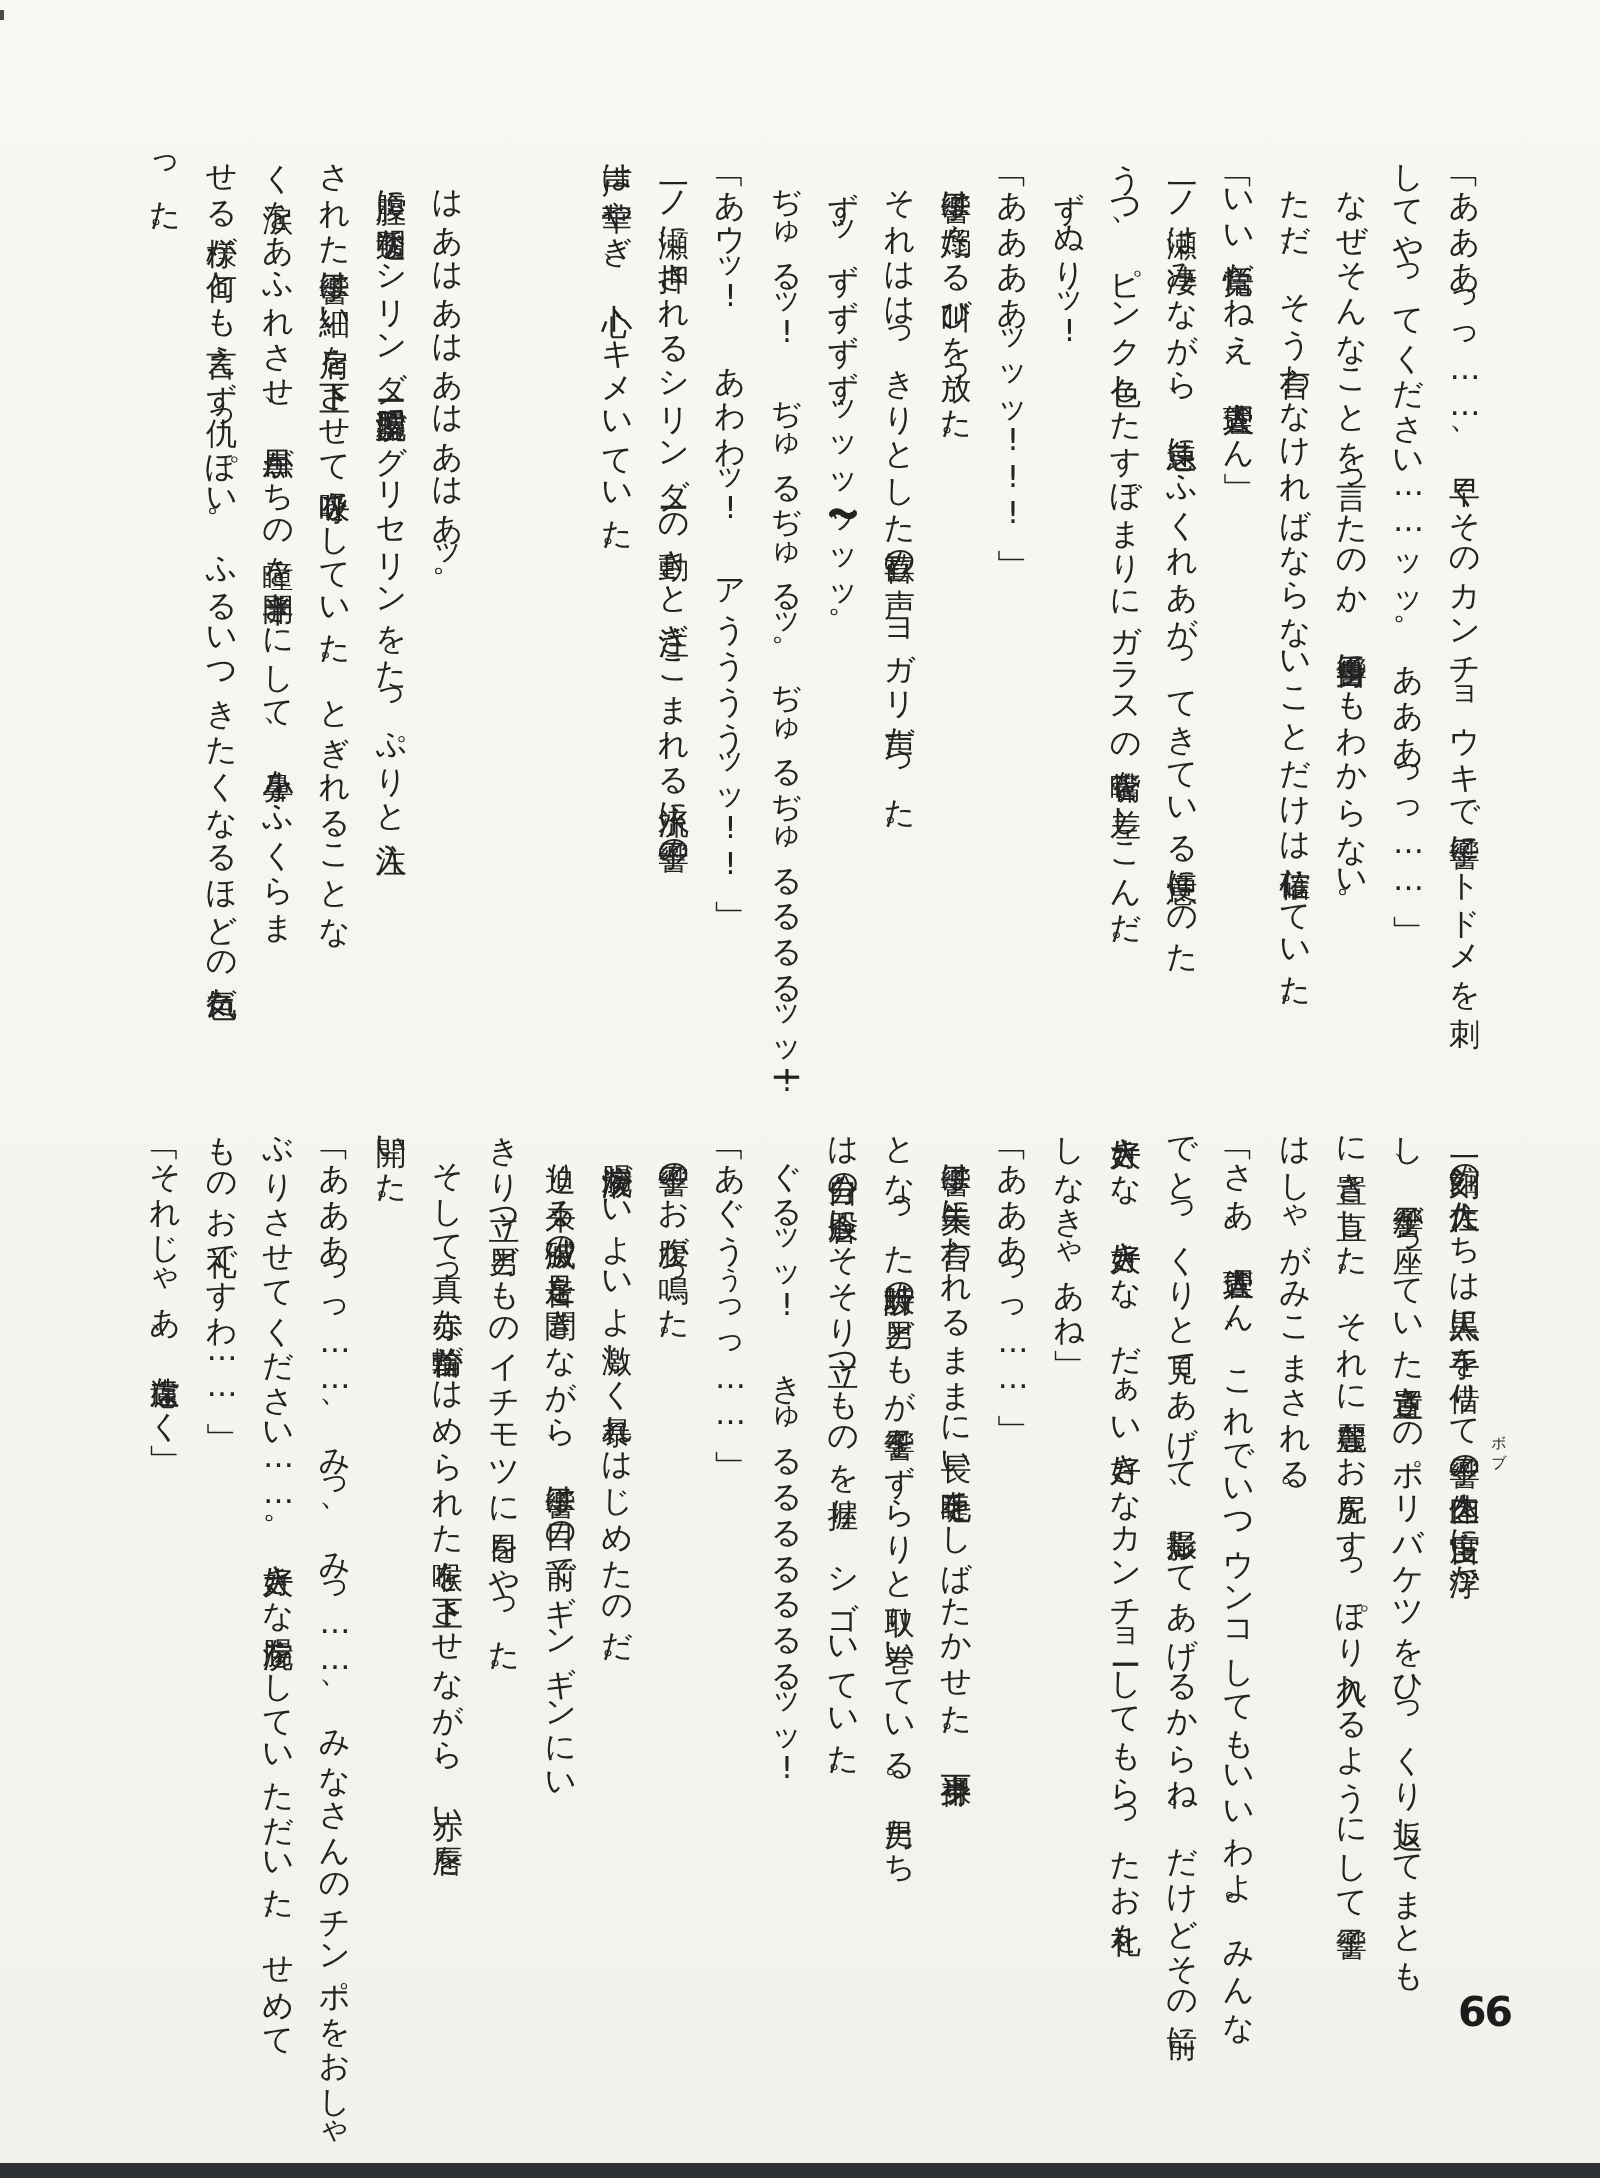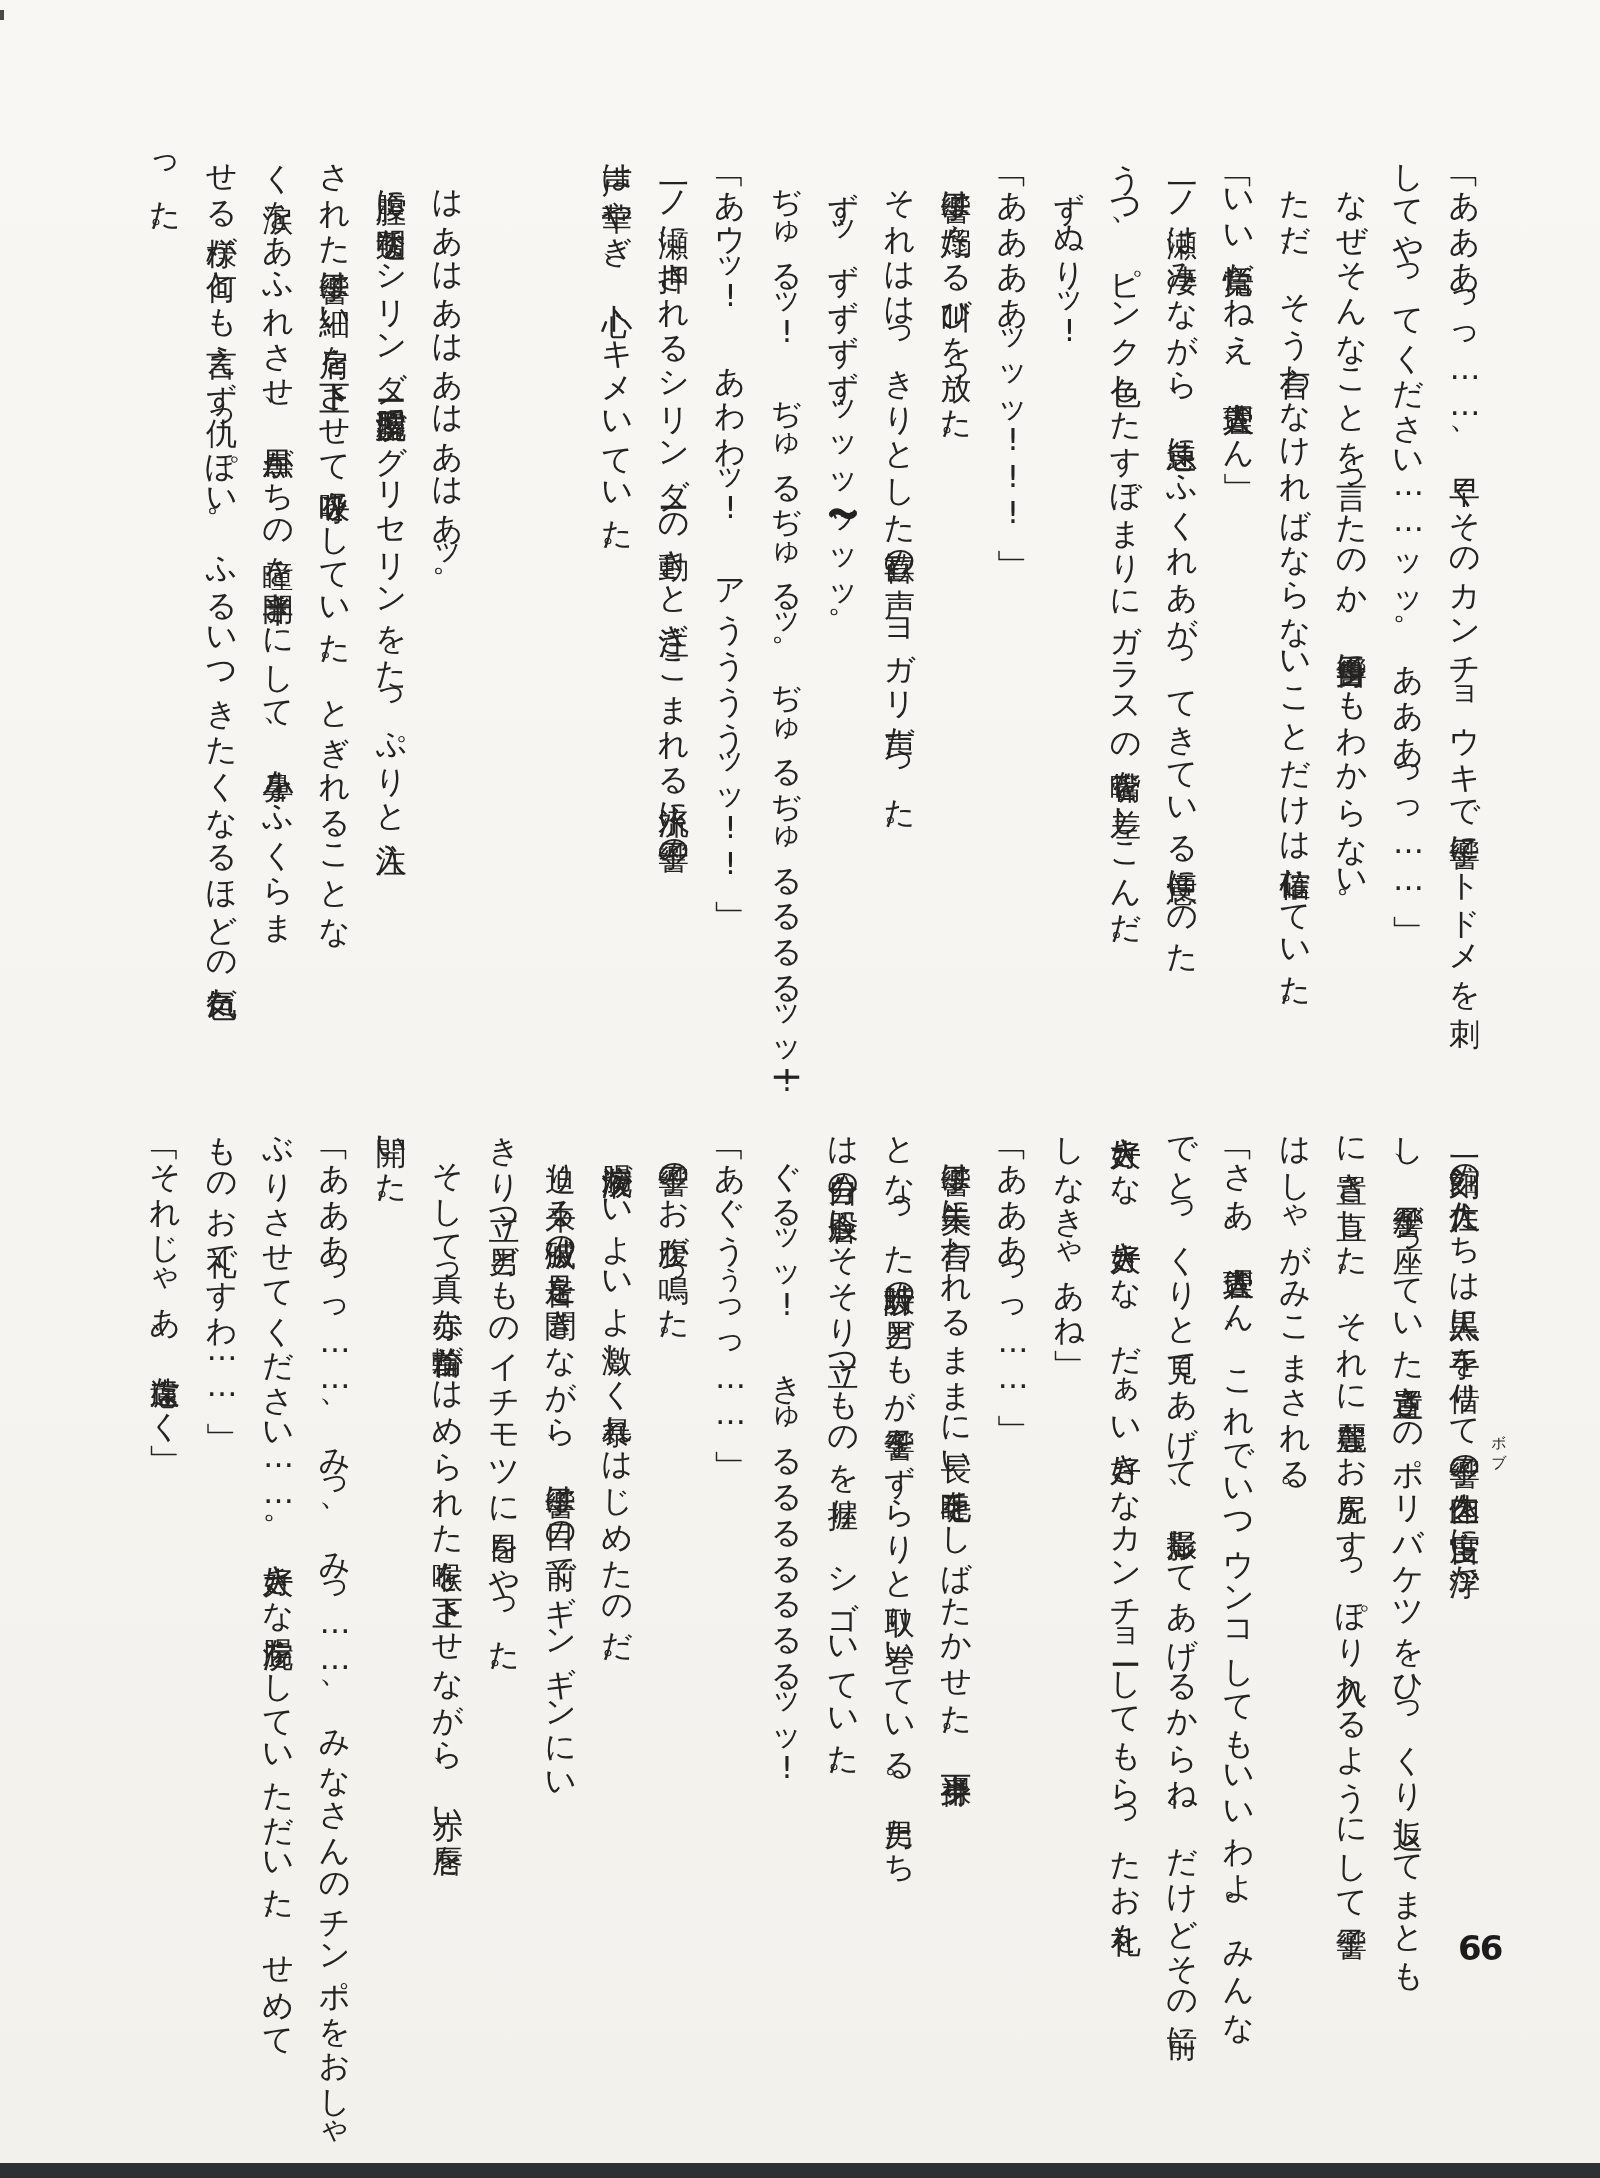--- a/index.html
+++ b/index.html
@@ -44,22 +44,22 @@
     top: 1424px;
     writing-mode: vertical-rl;
     text-orientation: upright;
     font-size: 15px;
     letter-spacing: 1px;
     color: #2a2927;
   }
   .page-number {
     position: absolute;
     left: 1458px;
-    top: 1928px;
-    font-size: 34px;
+    top: 1988px;
+    font-size: 41px;
     font-weight: bold;
     letter-spacing: -2px;
     color: #1c1c1c;
     font-family: "DejaVu Sans", sans-serif;
   }
   .footer-bar {
     position: absolute;
     left: 0;
     bottom: 0;
     width: 100%;

